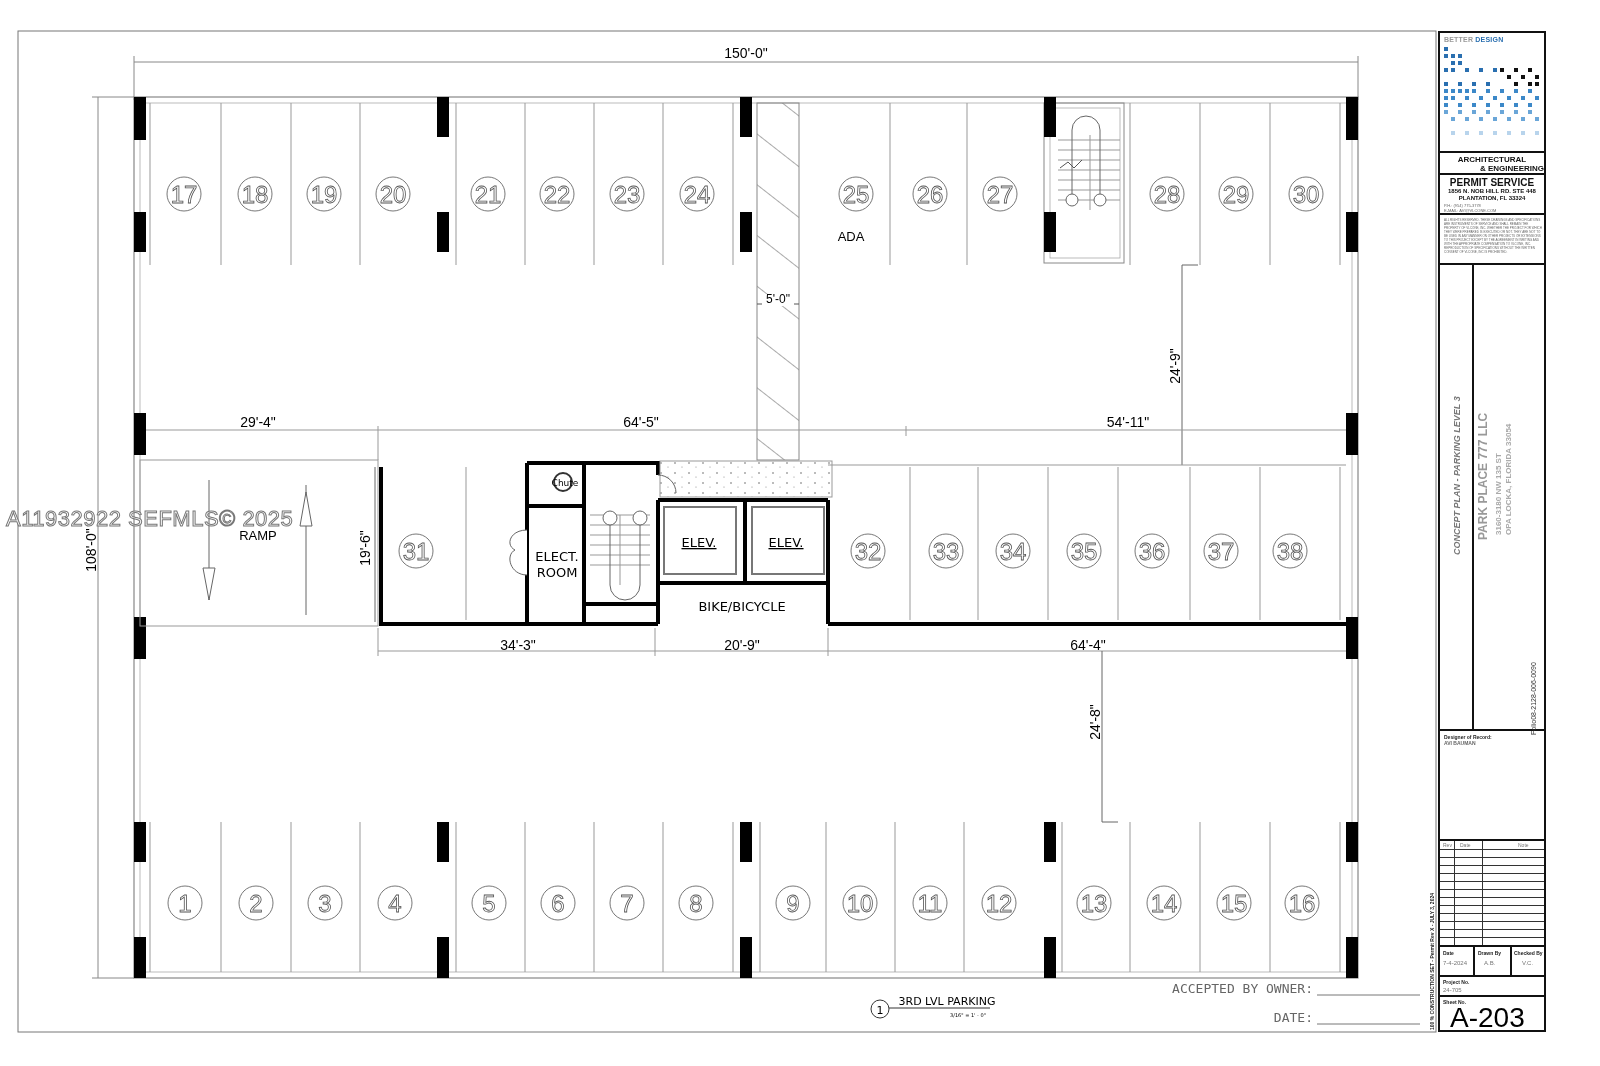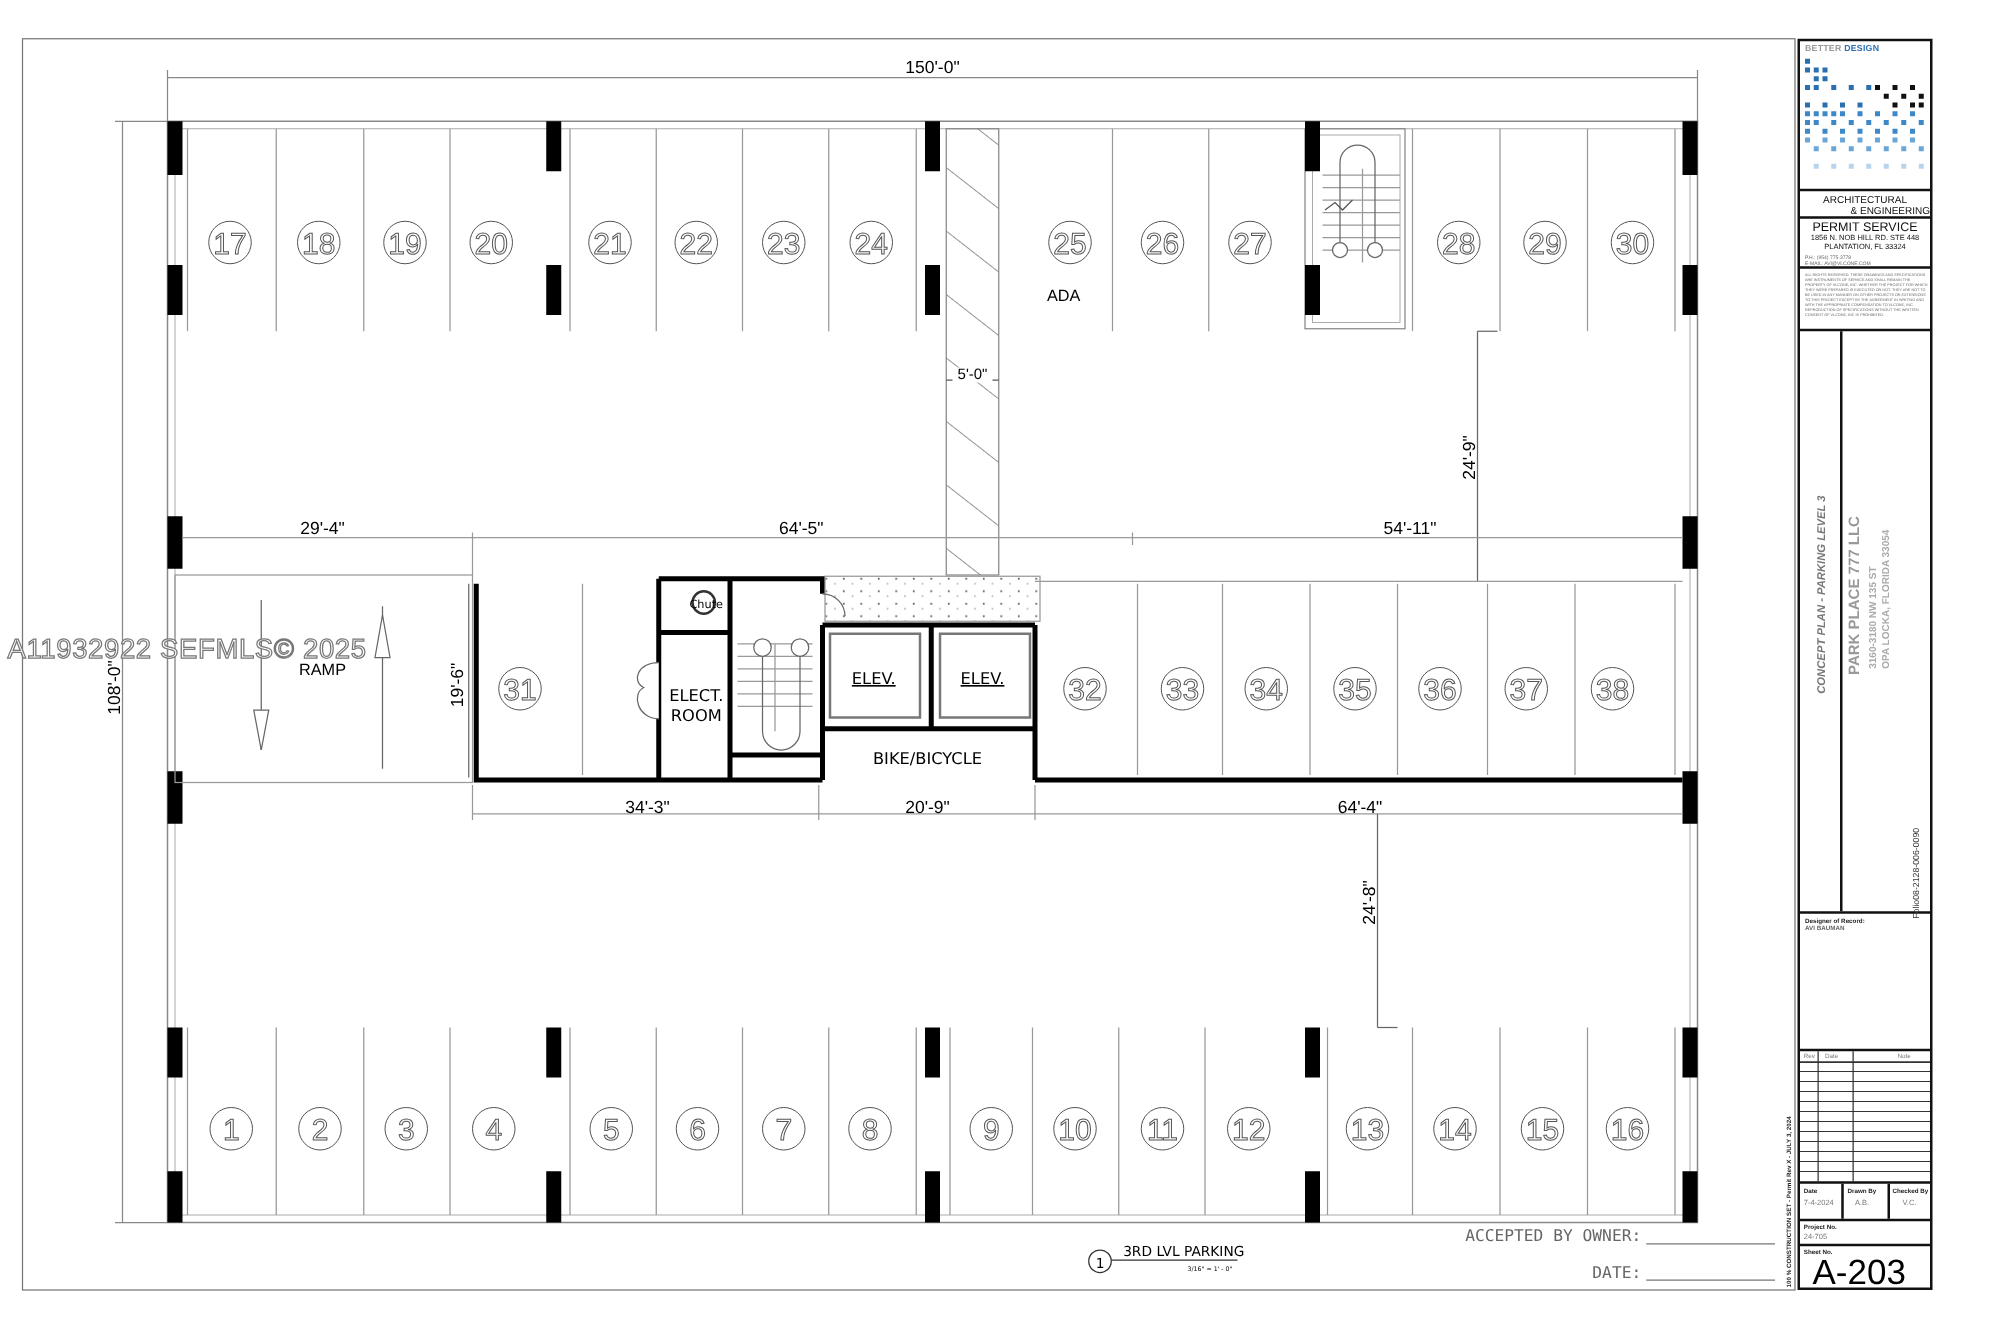--- a/index.html
+++ b/index.html
@@ -2,21 +2,21 @@
 <html><head>
 <meta charset="utf-8">
 <style>
   html, body { margin: 0; padding: 0; background: #ffffff; }
   body { width: 1600px; height: 1066px; position: relative; overflow: hidden; font-family: "Liberation Sans", sans-serif; }
   #plan { position: absolute; left: 0; top: 0; }
   .tb { position: absolute; left: 1438px; top: 31px; width: 108px; height: 1001px; border: 2px solid #111; box-sizing: border-box; background:#fff; }
   .tb-cell { position: absolute; left: 0; width: 100%; border-bottom: 2px solid #111; box-sizing: border-box; }
   .logo-title { position:absolute; left:4px; top:3px; font-size:7px; font-weight:bold; color:#999; letter-spacing:0.2px; }
   .logo-title span { color:#2a6fb0; }
-  .arch { position:absolute; left:0; width:100%; text-align:center; font-weight:normal; color:#111; }
+  .arch { position:absolute; left:0; width:100%; text-align:center; font-weight:bold; color:#111; }
   .tiny { position:absolute; left:4px; font-size:4px; color:#666; line-height:5px; }
   .vert { position:absolute; transform-origin: left top; transform: rotate(-90deg); white-space: nowrap; }
   .label-sm { font-size:5px; font-weight:bold; color:#222; position:absolute; }
   .val-sm { font-size:6px; color:#777; position:absolute; }
   .watermark { position:absolute; left:6px; top:506px; font-size:22px; color:rgba(255,255,255,0.85); -webkit-text-stroke: 1px #777; letter-spacing:0.5px; white-space:nowrap; }
 </style>
 </head>
 <body>
 
 <svg id="plan" width="1600" height="1066" viewBox="0 0 1600 1066" xmlns="http://www.w3.org/2000/svg">

